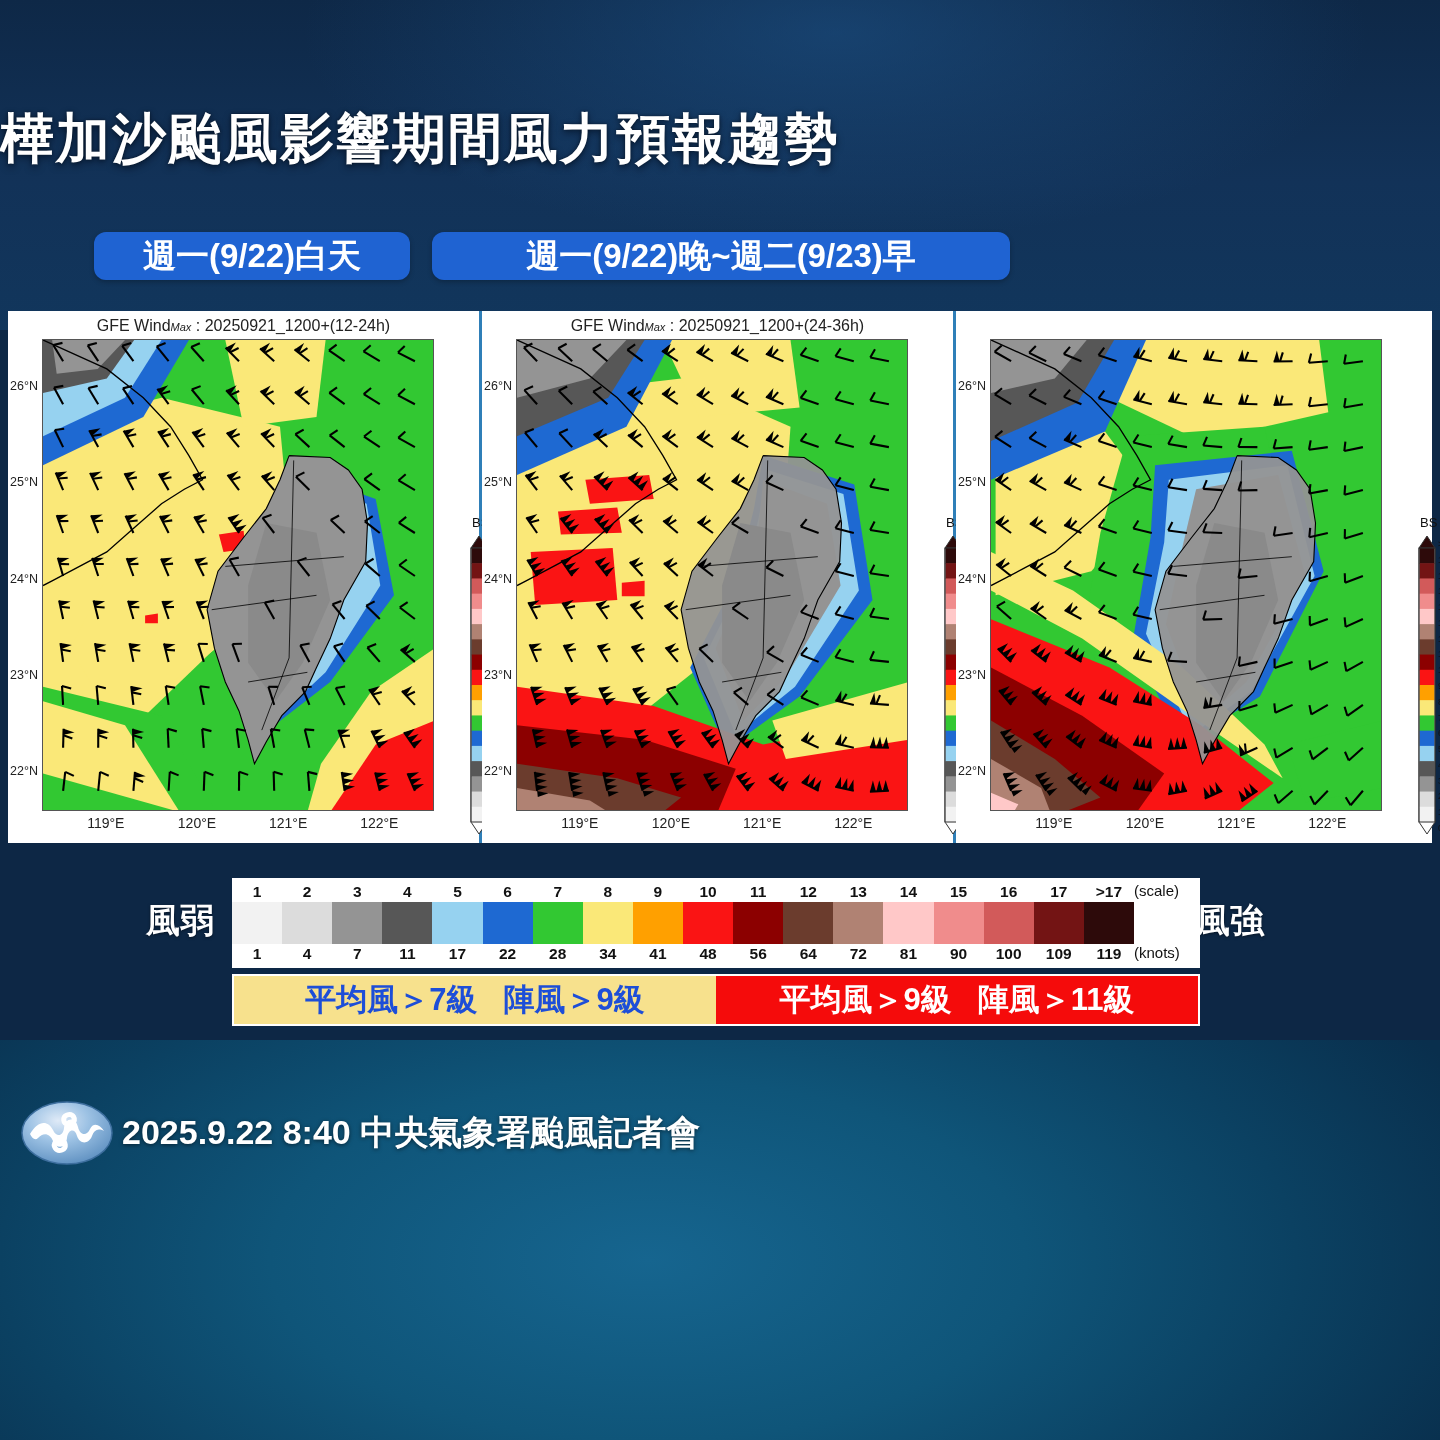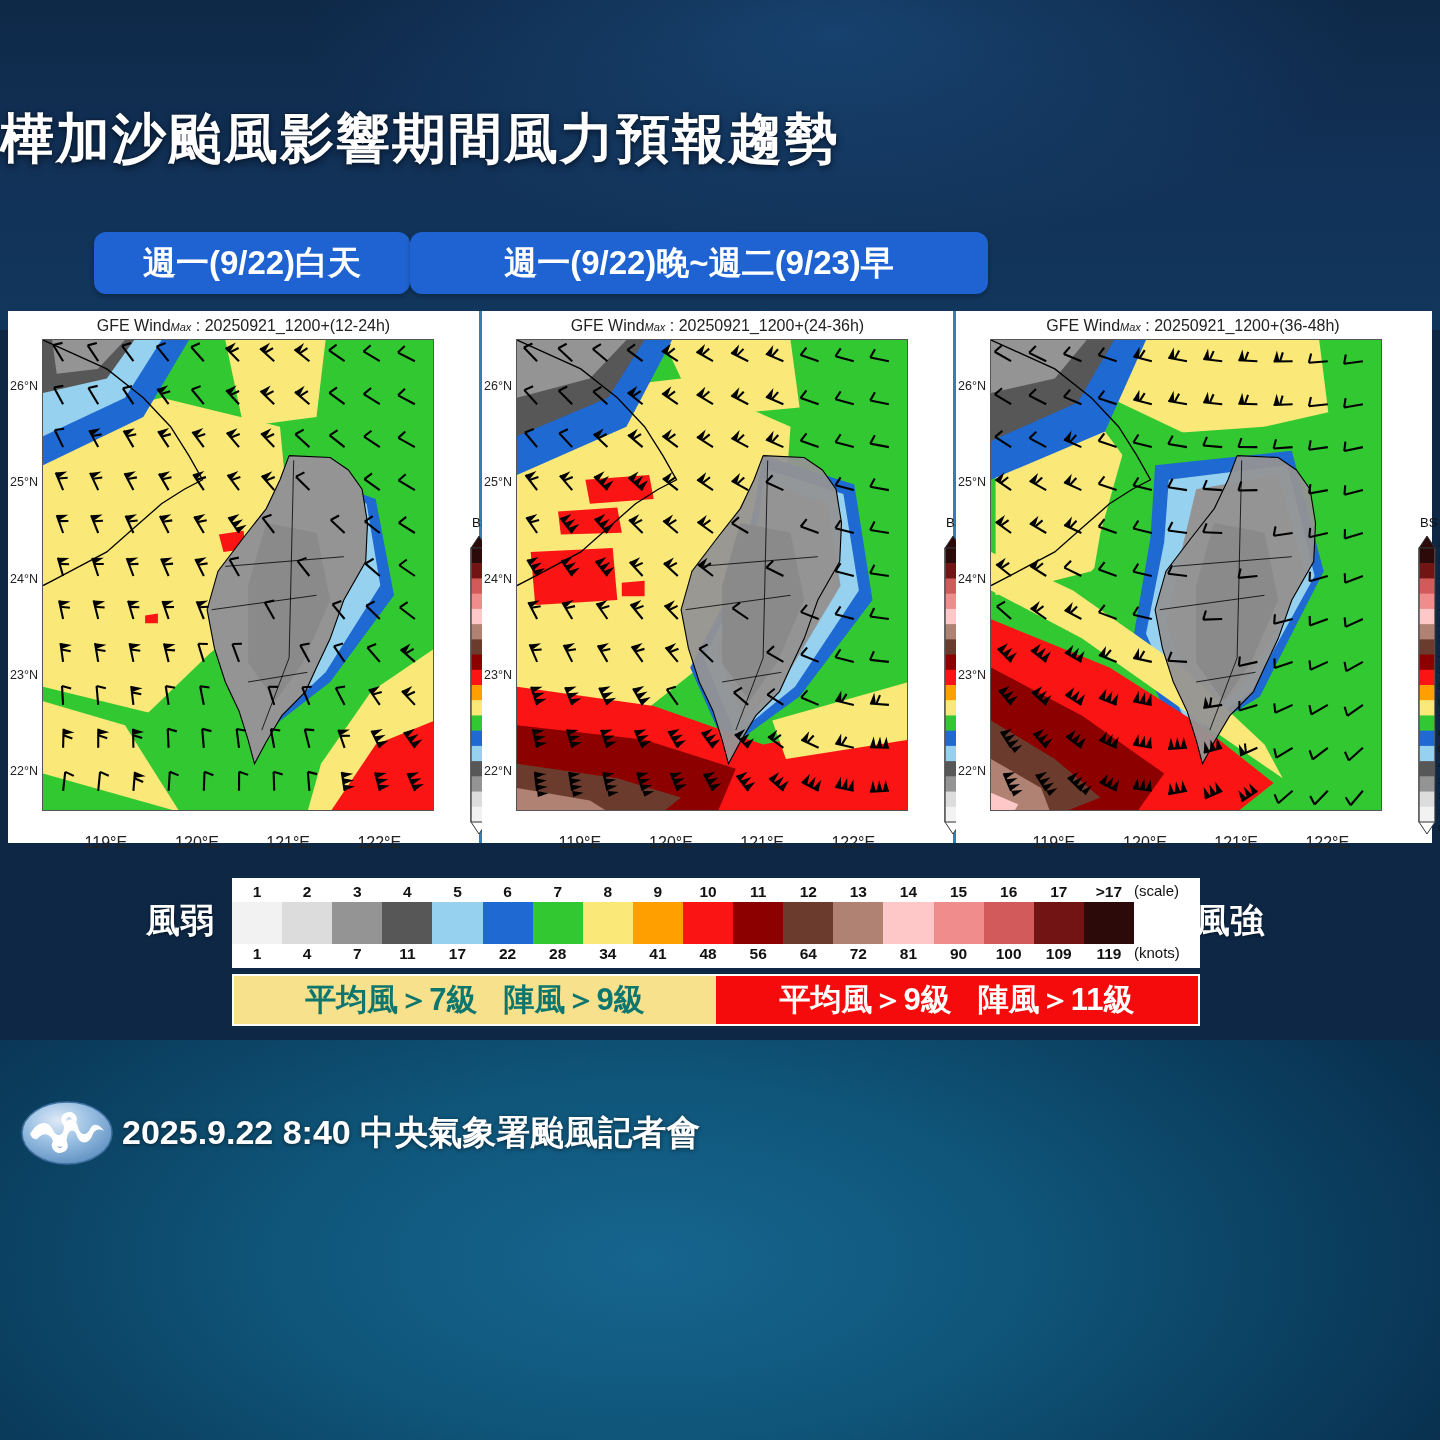--- a/index.html
+++ b/index.html
@@ -31,22 +31,22 @@
     position: absolute; left: 0; top: 103px; width: 1440px;
     text-align: left;
     font-size: 54px; font-weight: bold; color: #ffffff;
     letter-spacing: 2px;
     text-shadow: 0 0 3px rgba(0,0,0,.45), 0 3px 7px rgba(0,10,25,.6);
     z-index: 5;
   }
 
   
   .tabs {
-    position: absolute; top: 232px; left: 94px; width: 1252px; height: 62px;
-    display: flex; z-index: 5;
+    position: absolute; top: 232px; left: 94px; width: 1252px; height: 48px;
+    display: flex; gap: 22px; z-index: 5;
   }
   .tab {
     background: #1f63d2;
     border-radius: 12px;
     display: flex; align-items: center; justify-content: center;
     color: #fff; font-size: 33px; font-weight: bold;
     letter-spacing: 0px;
     box-shadow: 0 2px 5px rgba(0,0,0,.25);
     white-space: nowrap;
     padding: 0 12px;
@@ -83,22 +83,22 @@
     overflow: hidden;
     background: #fff;
   }
   .plot svg { display:block; }
 
   .ylab {
     position: absolute; right: 396px; font-size: 12.5px; color: #222;
     text-align: right; white-space: nowrap; width: 60px;
   }
   .xlab {
-    position: absolute; top: 476px; font-size: 16px; color: #222;
-    text-align: center; width: 60px; margin-left: -30px; margin-top: 19px;
+    position: absolute; top: 476px; font-size: 14px; color: #222;
+    text-align: center; width: 60px; margin-left: -30px;
   }
   .bslabel {
     position: absolute; left: 430px; top: 176px;
     font-size: 13px; color: #111; font-weight: normal;
   }
   .bsbar { position: absolute; left: 428px; top: 196px; }
 
   
   .legend-zone { position: absolute; left: 0; top: 872px; width: 1440px; height: 160px; z-index: 5; }
   .windweak, .windstrong {
@@ -125,21 +125,21 @@
   .cbar-strip .sw-pad { flex: 0 0 66px; height: 42px; background: #fff; }
 
   .thresh {
     position: absolute; left: 232px; top: 102px; width: 968px; height: 52px;
     display: flex; border: 2px solid #fff;
   }
   .thresh .half {
     flex: 1 1 50%; display: flex; align-items: center; justify-content: center;
     gap: 26px; font-size: 31px; font-weight: bold; white-space: nowrap;
   }
-  .thresh .yellow { background: #f7e18d; color: #0f766e; }
+  .thresh .yellow { background: #f7e18d; color: #1d4ed8; }
   .thresh .red { background: #f50b0b; color: #fff; }
 
   
   .footer {
     position: absolute; left: 20px; top: 1098px; height: 70px;
     display: flex; align-items: center; gap: 8px; z-index: 6;
   }
   .logo { width: 94px; height: 66px; position: relative; }
   .footer-text {
     font-size: 34px; font-weight: bold; color: #fff;
@@ -1415,23 +1415,20 @@
         <div class="ylab" style="top: 329.143px;">23°N</div>
         <div class="ylab" style="top: 425.469px;">22°N</div>
         <div class="xlab" style="left: 63.814px;">119°E</div>
         <div class="xlab" style="left: 154.977px;">120°E</div>
         <div class="xlab" style="left: 246.14px;">121°E</div>
         <div class="xlab" style="left: 337.302px;">122°E</div>
       </div>
   </div>
 
   <div class="panel">
-    <div class="panel-title">
-      <span>GFE Wind</span><span class="sub">Max</span><span> : 20250921_1200+(36-48h)</span>
-    </div>
     <div class="plotwrap">
       <div class="plot">
           <svg width="392" height="472" viewBox="0 0 392 472">
             <rect width="392" height="472" fill="#ffffff"></rect>
             <g>
               <polygon points="0.0,0.0 392.0,0.0 392.0,472.0 0.0,472.0" fill="#32c832"></polygon>
               <polygon points="145.9,0.0 328.2,0.0 337.3,72.2 209.7,101.1 118.5,57.8" fill="#fae878"></polygon>
               <polygon points="4.6,96.3 114.0,91.5 164.1,158.9 100.3,231.2 4.6,255.3" fill="#fae878"></polygon>
               <polygon points="0.0,0.0 155.0,0.0 114.0,91.5 0.0,139.7" fill="#1e69d2"></polygon>
               <polygon points="0.0,0.0 123.1,0.0 86.6,62.6 0.0,101.1" fill="#575757"></polygon>

